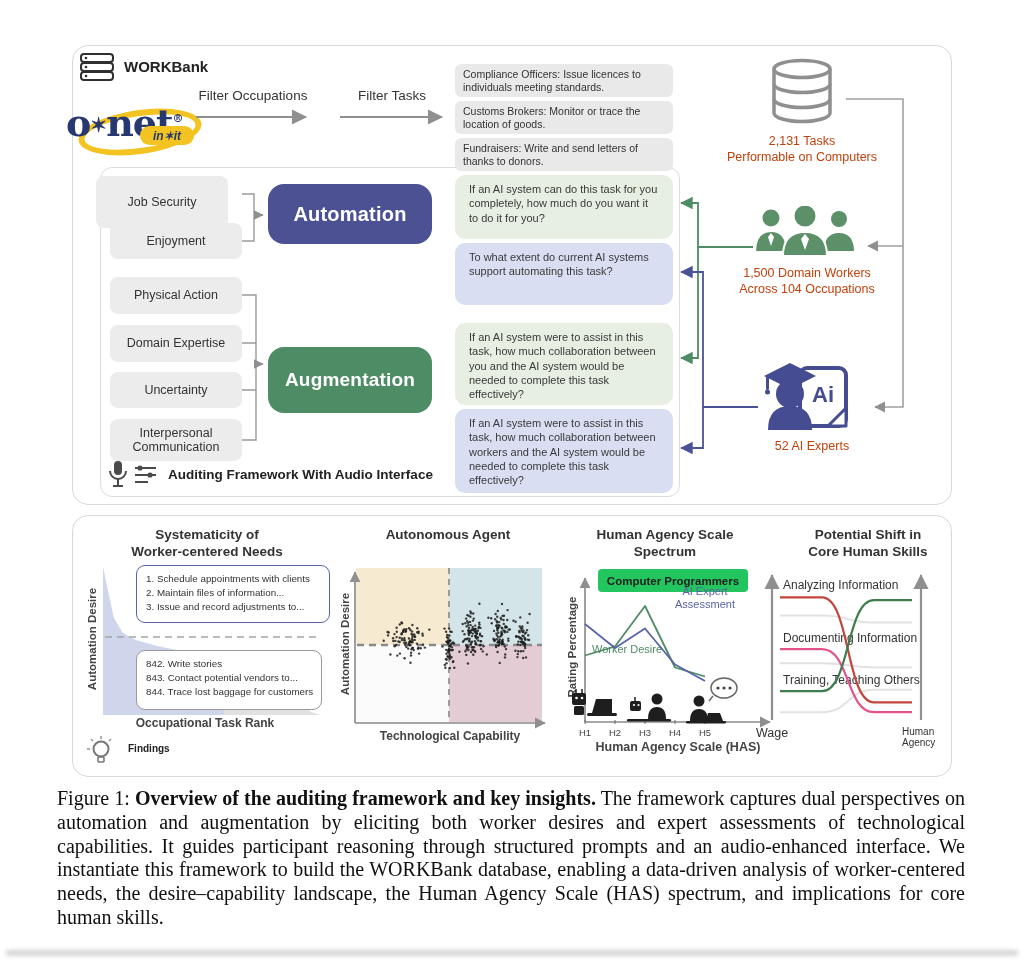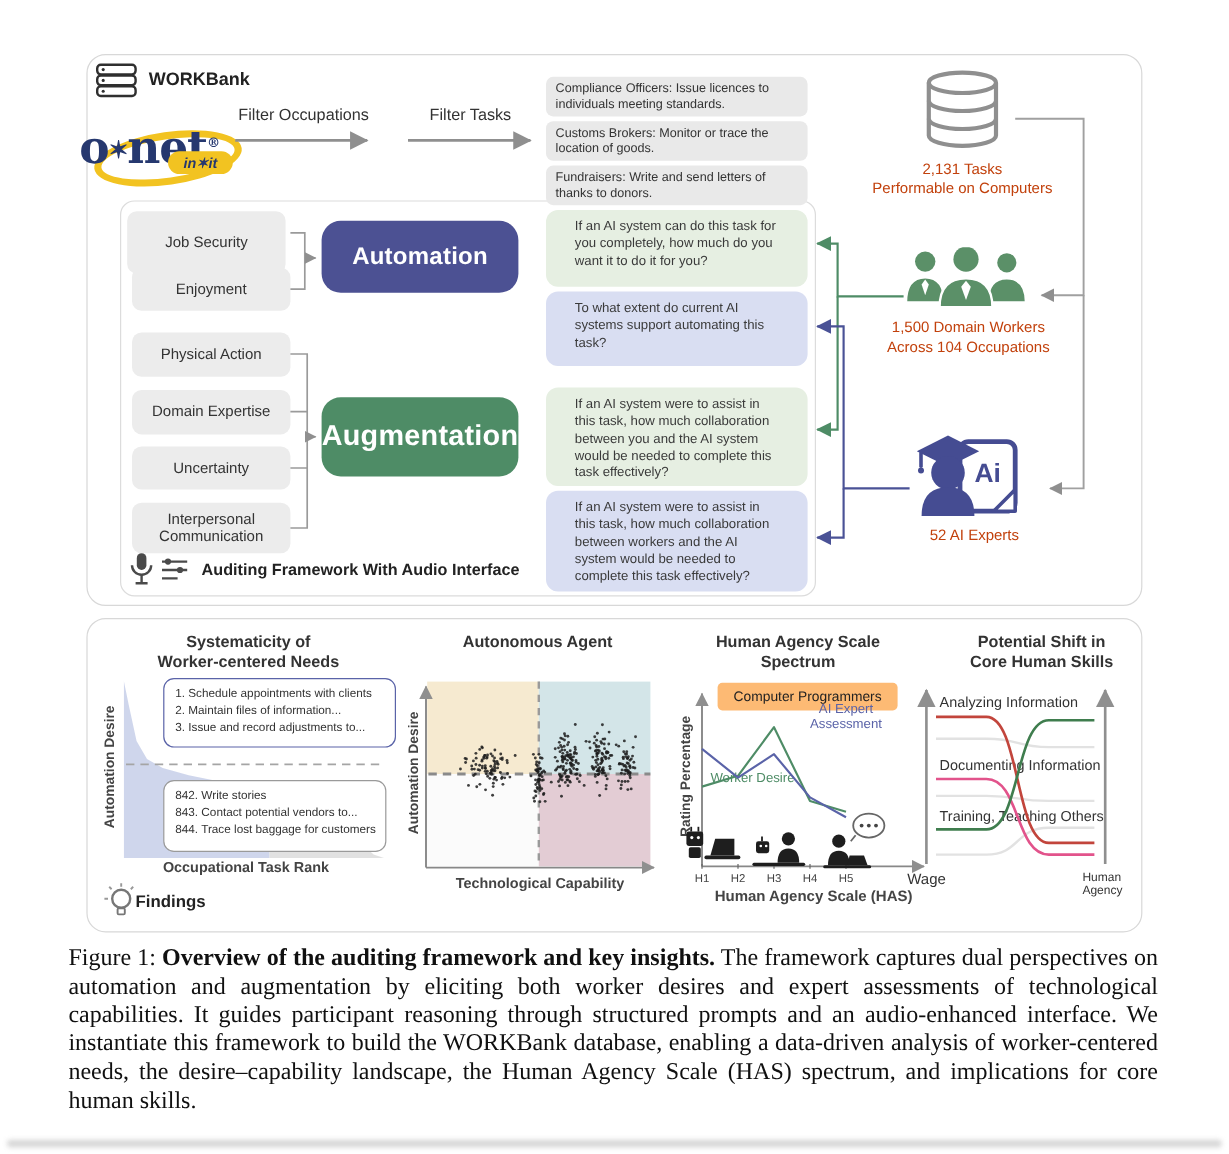--- a/index.html
+++ b/index.html
@@ -4,38 +4,38 @@
 <style>
   html,body{margin:0;padding:0;background:#fff;}
   body{font-family:"Liberation Sans",sans-serif;}
   .page{position:relative;width:1024px;height:962px;background:#fff;overflow:hidden;}
   .panel{position:absolute;background:#fff;border:1.5px solid #d8d8d8;border-radius:16px;box-sizing:border-box;z-index:0;}
   .innerbox{position:absolute;background:#fff;border:1.5px solid #dcdcdc;border-radius:12px;box-sizing:border-box;z-index:1;}
   .c{position:absolute;z-index:2;}
   .icon{position:absolute;z-index:2;}
   .gbox{position:absolute;z-index:2;background:#ececec;border-radius:8px;display:flex;align-items:center;justify-content:center;text-align:center;font-size:12.5px;color:#333;line-height:1.15;box-sizing:border-box;padding:2px 6px;}
   .bigbtn{position:absolute;z-index:2;border-radius:16px;display:flex;align-items:center;justify-content:center;color:#fff;font-weight:bold;box-sizing:border-box;letter-spacing:.2px;}
-  .qbox{position:absolute;z-index:2;border-radius:10px;box-sizing:border-box;padding:7px 24px;font-size:11px;color:#3a3a3a;line-height:1.3;}
+  .qbox{position:absolute;z-index:2;border-radius:10px;box-sizing:border-box;padding:7px 14px;font-size:11px;color:#3a3a3a;line-height:1.3;}
   .tbox{position:absolute;z-index:2;background:#e9e9e9;border-radius:6px;box-sizing:border-box;padding:4px 8px;font-size:10.5px;color:#333;line-height:1.25;}
   .title2{position:absolute;z-index:2;font-size:13.5px;font-weight:600;color:#333;text-align:center;line-height:1.25;}
   .vlabel{position:absolute;z-index:2;width:160px;text-align:center;font-size:11.5px;font-weight:600;color:#444;transform:rotate(-90deg);white-space:nowrap;}
   .xlabel{position:absolute;z-index:2;text-align:center;font-size:12px;font-weight:600;color:#444;}
   .stat{position:absolute;z-index:2;text-align:center;font-size:12.5px;color:#c2410c;line-height:1.3;}
   .annbox{position:absolute;z-index:2;background:#fff;box-sizing:border-box;padding:6px 9px;font-size:9.8px;color:#333;line-height:1.45;white-space:nowrap;}
   .flabel{position:absolute;z-index:2;font-size:13.5px;font-weight:500;color:#333;text-align:center;}
   .skill-label{position:absolute;z-index:2;font-size:12px;color:#333;white-space:nowrap;}
   .tick{position:absolute;z-index:2;font-size:9.5px;color:#444;width:20px;text-align:center;}
   .caption{position:absolute;z-index:2;font-family:"Liberation Serif",serif;font-size:20px;line-height:23.8px;color:#101010;text-align:justify;}
   .blurstrip{position:absolute;z-index:2;background:#bfbfbf;filter:blur(2px);opacity:.65;border-radius:2px;}
   .onet-text{position:absolute;z-index:3;font-family:"DejaVu Serif","Liberation Serif",serif;font-weight:bold;color:#26386f;font-size:38px;letter-spacing:-1px;line-height:1;}
   .onet-star{font-size:20px;vertical-align:22%;}
   .onet-reg{font-size:11px;vertical-align:super;}
   .swoosh{position:absolute;z-index:2;border:6px solid #f2c321;border-radius:50%;transform:rotate(-8deg);}
   .initpill{position:absolute;z-index:3;background:#f2c321;border-radius:10px;display:flex;align-items:center;justify-content:center;font-weight:bold;font-style:italic;font-size:12px;color:#26386f;}
-  .chip{position:absolute;z-index:2;background:#fdba74;border-radius:4px;display:flex;align-items:center;justify-content:center;font-weight:normal;font-size:11.5px;color:#222;}
+  .chip{position:absolute;z-index:2;background:#22c55e;border-radius:4px;display:flex;align-items:center;justify-content:center;font-weight:bold;font-size:11.5px;color:#222;}
   svg.layer{position:absolute;left:0;top:0;pointer-events:none;}
 </style>
 </head>
 <body>
 
 <div class="page">
 
   <div class="panel" style="left:72px;top:45px;width:880px;height:460px;"></div>
   <div class="panel" style="left:72px;top:515px;width:880px;height:262px;"></div>
 
@@ -472,29 +472,29 @@
 
   <div class="flabel" style="left:183px;top:88px;width:140px;">Filter Occupations</div>
   <div class="flabel" style="left:332px;top:88px;width:120px;">Filter Tasks</div>
 
   <div class="tbox" style="left:455px;top:64px;width:218px;height:33px;">Compliance Officers: Issue licences to individuals meeting standards.</div>
   <div class="tbox" style="left:455px;top:101px;width:218px;height:33px;">Customs Brokers: Monitor or trace the location of goods.</div>
   <div class="tbox" style="left:455px;top:138px;width:218px;height:33px;">Fundraisers: Write and send letters of thanks to donors.</div>
 
   <div class="innerbox" style="left:100px;top:167px;width:580px;height:330px;"></div>
 
-  <div class="gbox" style="left:106px;top:176px;width:132px;height:52px;">Job Security</div>
+  <div class="gbox" style="left:96px;top:176px;width:132px;height:52px;">Job Security</div>
   <div class="gbox" style="left:110px;top:223px;width:132px;height:36px;">Enjoyment</div>
   <div class="gbox" style="left:110px;top:277px;width:132px;height:37px;">Physical Action</div>
   <div class="gbox" style="left:110px;top:325px;width:132px;height:37px;">Domain Expertise</div>
   <div class="gbox" style="left:110px;top:372px;width:132px;height:36px;">Uncertainty</div>
   <div class="gbox" style="left:110px;top:419px;width:132px;height:42px;">Interpersonal Communication</div>
 
   <div class="bigbtn" style="left:268px;top:184px;width:164px;height:60px;background:#4c5193;font-size:20px;">Automation</div>
-  <div class="bigbtn" style="left:268px;top:331px;width:164px;height:66px;background:#4e8c66;font-size:24px;">Augmentation</div>
+  <div class="bigbtn" style="left:268px;top:347px;width:164px;height:66px;background:#4e8c66;font-size:19px;">Augmentation</div>
 
   <div class="qbox" style="left:455px;top:175px;width:218px;height:64px;background:#e6efe2;">If an AI system can do this task for you completely, how much do you want it to do it for you?</div>
   <div class="qbox" style="left:455px;top:243px;width:218px;height:62px;background:#d9def2;">To what extent do current AI systems support automating this task?</div>
   <div class="qbox" style="left:455px;top:323px;width:218px;height:82px;background:#e6efe2;">If an AI system were to assist in this task, how much collaboration between you and the AI system would be needed to complete this task effectively?</div>
   <div class="qbox" style="left:455px;top:409px;width:218px;height:84px;background:#d9def2;">If an AI system were to assist in this task, how much collaboration between workers and the AI system would be needed to complete this task effectively?</div>
 
   <svg class="icon" style="left:108px;top:460px;" width="20" height="30" viewBox="0 0 20 30">
     <rect x="6" y="1" width="8" height="14" rx="4" fill="#4a4a4a"></rect>
     <path d="M2,11 a8,8 0 0 0 16,0" fill="none" stroke="#4a4a4a" stroke-width="2"></path>
     <line x1="10" y1="19" x2="10" y2="25" stroke="#4a4a4a" stroke-width="2"></line>
@@ -580,21 +580,21 @@
   </div>
   <div class="xlabel" style="left:105px;top:716px;width:200px;">Occupational Task Rank</div>
   <svg class="icon" style="left:86px;top:735px;" width="30" height="32" viewBox="0 0 30 32">
     <circle cx="15" cy="14" r="7.5" fill="none" stroke="#777" stroke-width="2"></circle>
     <rect x="12" y="22" width="6" height="5" rx="1" fill="none" stroke="#777" stroke-width="1.6"></rect>
     <line x1="15" y1="1" x2="15" y2="4" stroke="#999" stroke-width="1.6"></line>
     <line x1="4" y1="14" x2="1" y2="14" stroke="#999" stroke-width="1.6"></line>
     <line x1="7" y1="6" x2="5" y2="4" stroke="#999" stroke-width="1.6"></line>
     <line x1="23" y1="6" x2="25" y2="4" stroke="#999" stroke-width="1.6"></line>
   </svg>
-  <div class="c" style="left:113px;top:743px;font-size:14px;font-weight:bold;color:#222;">Findings</div>
+  <div class="c" style="left:128px;top:743px;font-size:10px;font-weight:bold;color:#222;">Findings</div>
 
   <div class="vlabel" style="left:265px;top:638px;">Automation Desire</div>
   <div class="xlabel" style="left:350px;top:729px;width:200px;">Technological Capability</div>
 
   <div class="vlabel" style="left:492px;top:641px;">Rating Percentage</div>
   <div class="chip" style="left:598px;top:569px;width:150px;height:23px;">Computer Programmers</div>
   <div class="c" style="left:650px;top:585px;width:110px;text-align:center;font-size:11px;color:#5a63a8;line-height:1.15;">
     <div>AI Expert</div>
     <div>Assessment</div>
   </div>

